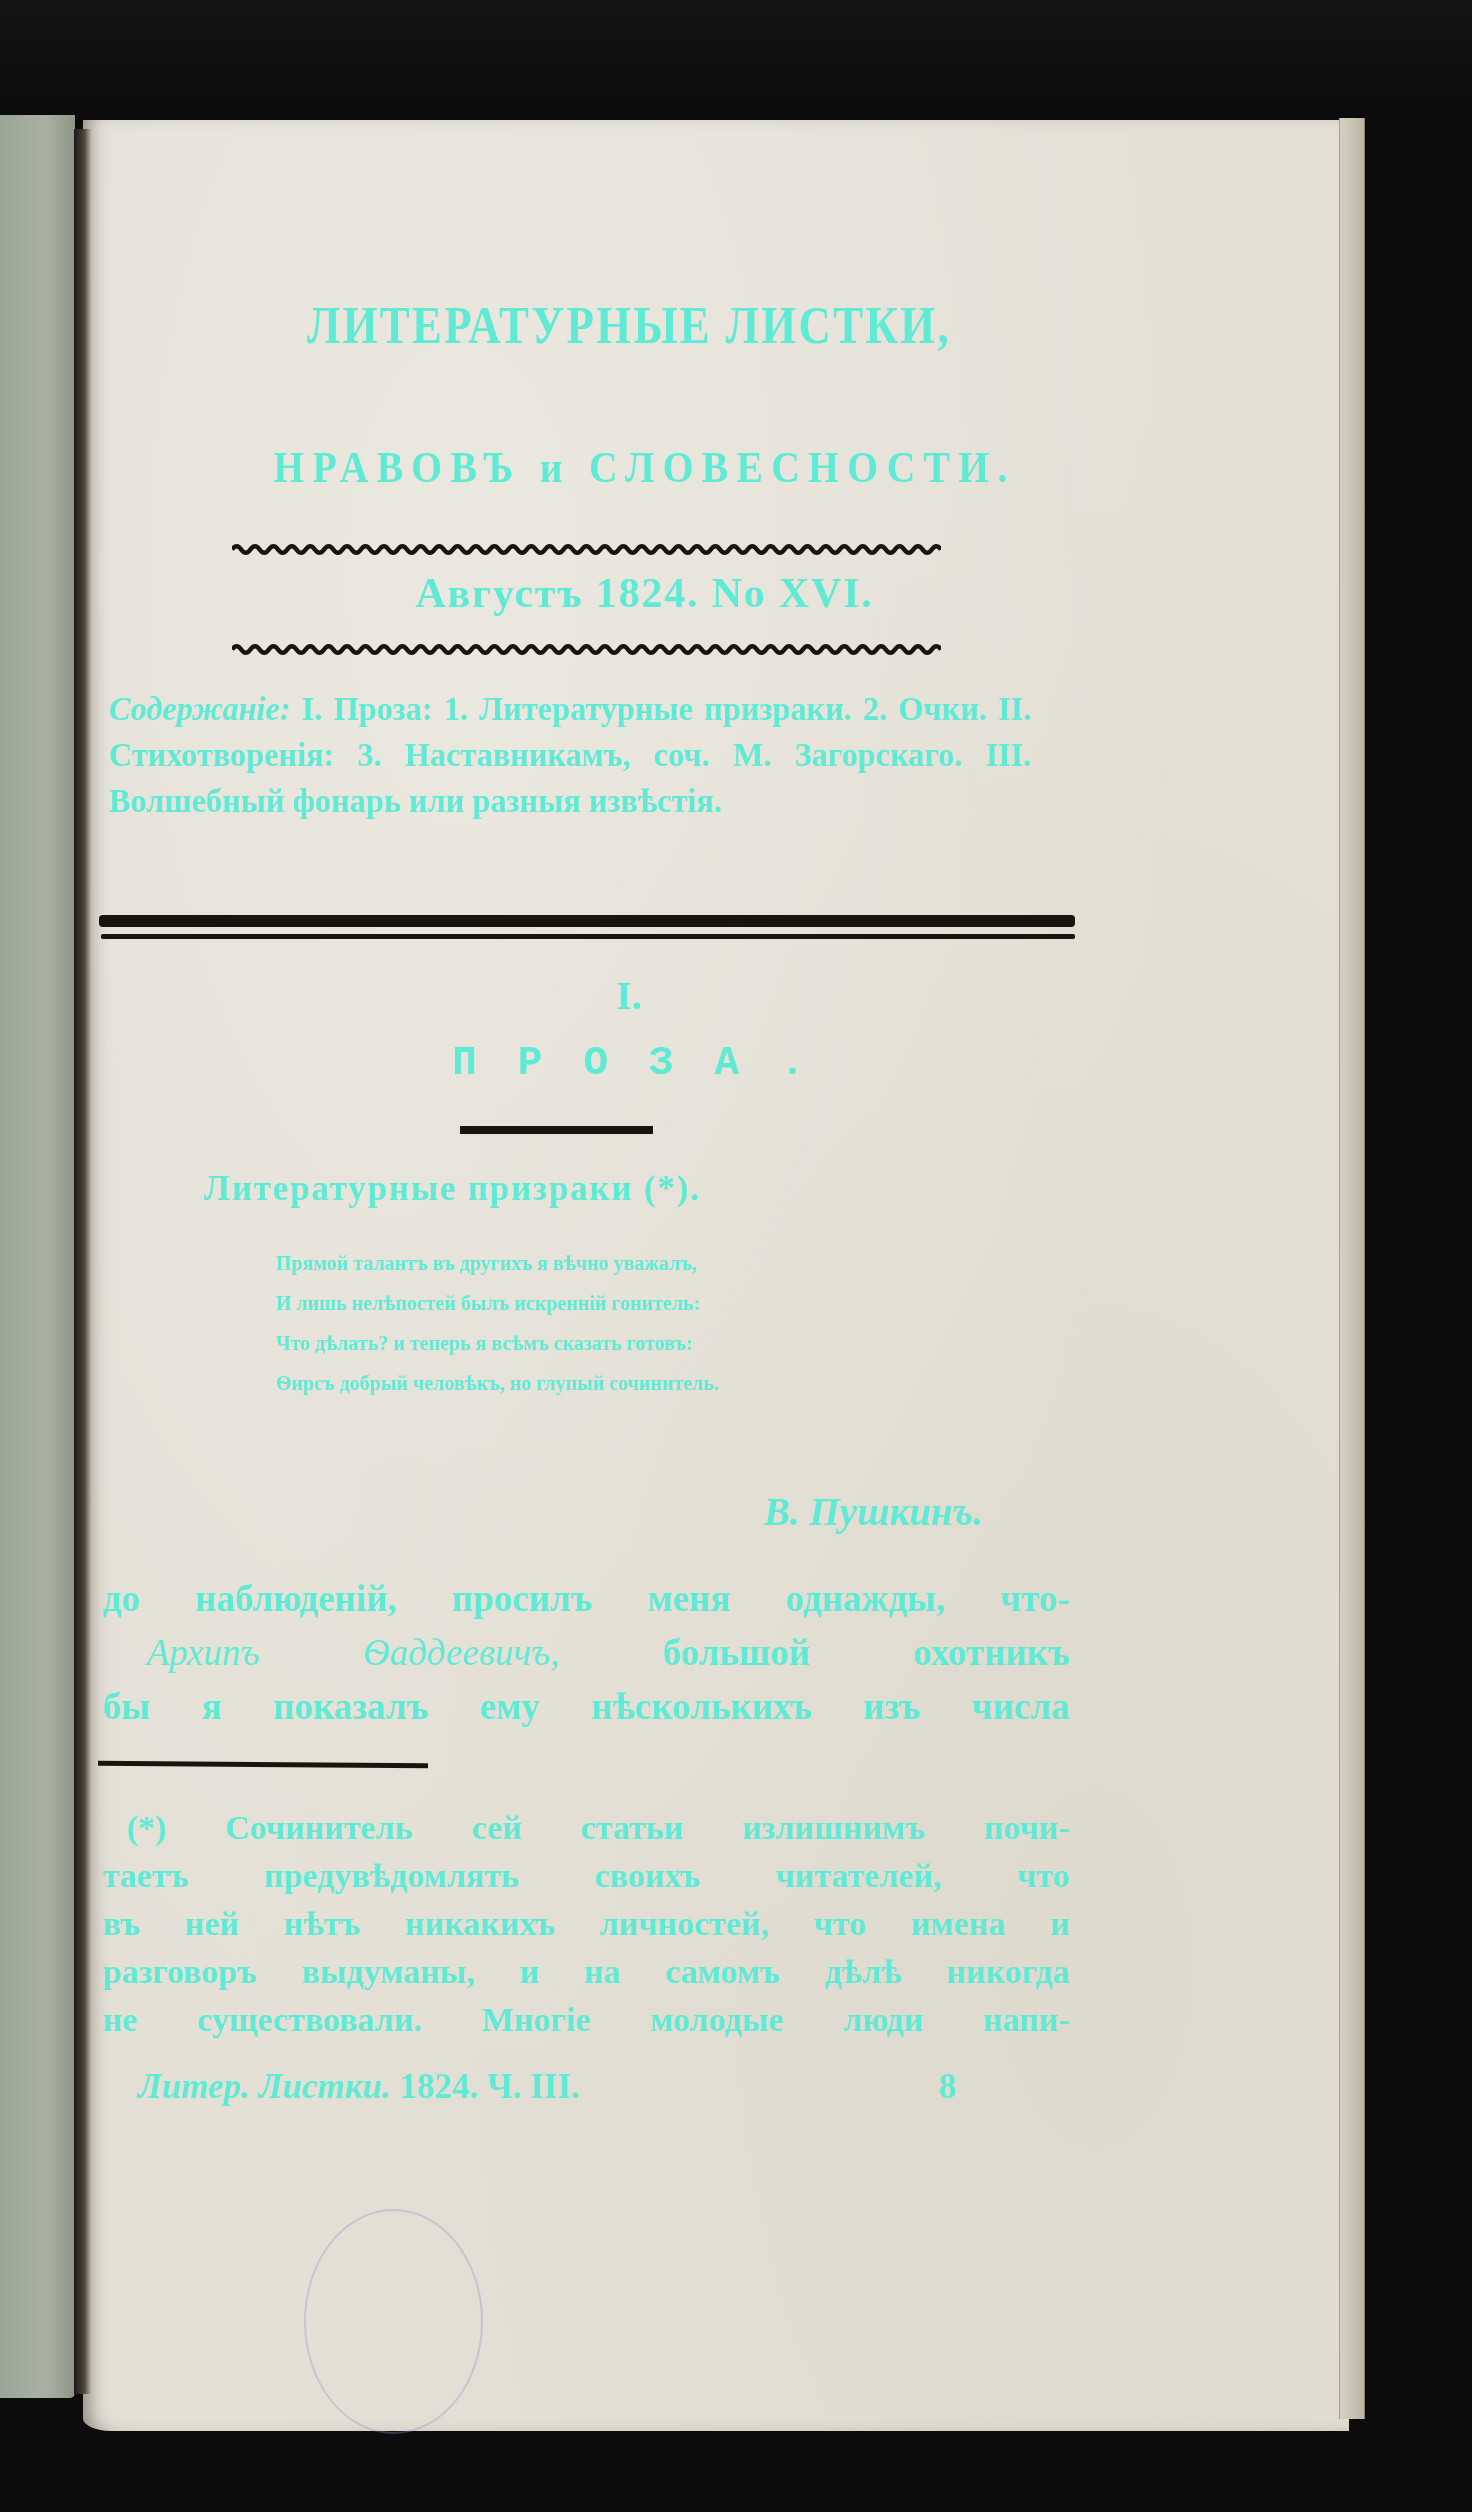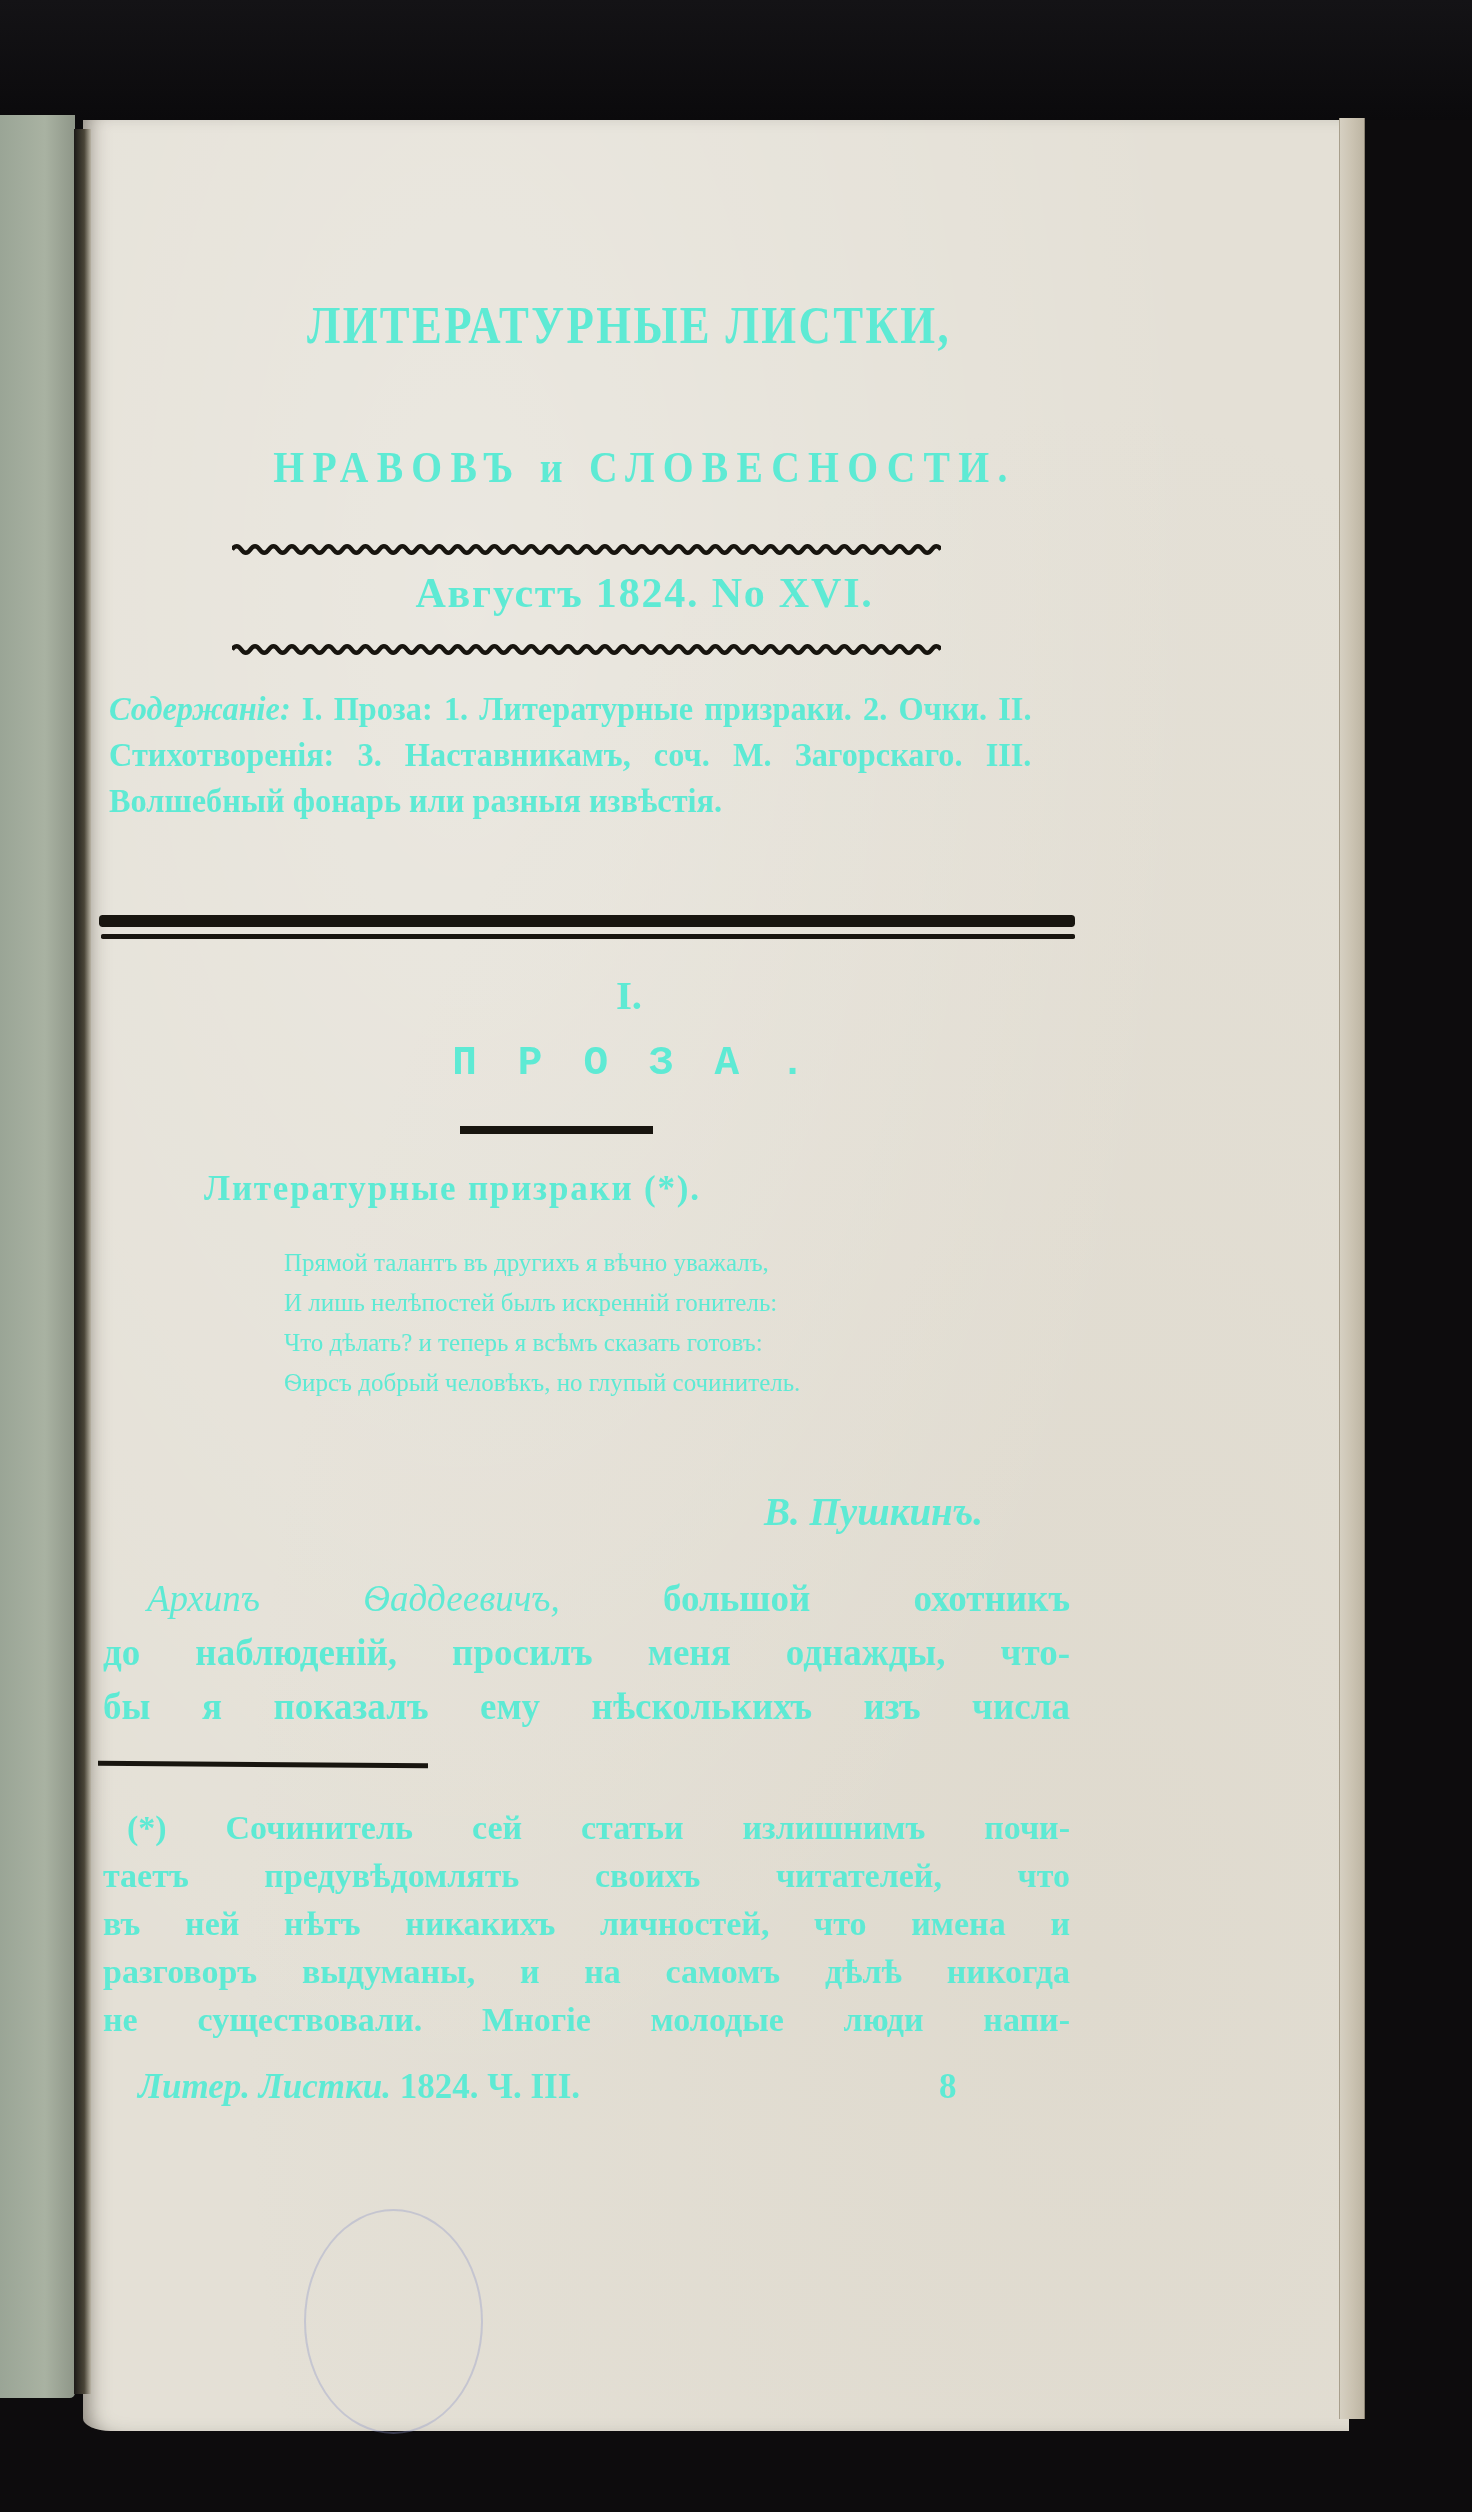--- a/index.html
+++ b/index.html
@@ -170,24 +170,23 @@
       font-weight: bold;
       font-size: 35px;
       letter-spacing: 1.8px;
       white-space: nowrap;
     }
     .epigraph {
       position: absolute;
       left: 276px; top: 1243px;
       width: 792px;
       font-family: "Liberation Serif", serif;
-      font-weight: normal;
-      font-size: 25px;
+      font-weight: bold;
+      font-size: 20px;
       line-height: 40px;
-      margin-left: 8px;
     }
     .epigraph-line { white-space: nowrap; }
     .epigraph-author {
       position: absolute;
       left: 764px; top: 1489px;
       font-family: "Liberation Serif", serif;
       font-style: italic;
       font-weight: bold;
       font-size: 39px;
       white-space: nowrap;
@@ -277,22 +276,22 @@
 
     <div class="epigraph">
       <div class="epigraph-line">Прямой талантъ въ другихъ я вѣчно уважалъ,</div>
       <div class="epigraph-line">И лишь нелѣпостей былъ искренній гонитель:</div>
       <div class="epigraph-line">Что дѣлать? и теперь я всѣмъ сказать готовъ:</div>
       <div class="epigraph-line">Ѳирсъ добрый человѣкъ, но глупый сочинитель.</div>
     </div>
     <div class="epigraph-author">В. Пушкинъ.</div>
 
     <div class="body-text">
+      <span class="body-line">до наблюденій, просилъ меня однажды, что-</span>
       <span class="body-line indent"><span class="ital">Архипъ Ѳаддеевичъ,</span> <span>большой охотникъ</span></span>
-      <span class="body-line">до наблюденій, просилъ меня однажды, что-</span>
       <span class="body-line">бы я показалъ ему нѣсколькихъ изъ числа</span>
     </div>
 
     <div class="footnote-rule"></div>
 
     <div class="footnote">
       <span class="fn-line first">(*) Сочинитель сей статьи излишнимъ почи-</span>
       <span class="fn-line">таетъ предувѣдомлять своихъ читателей, что</span>
       <span class="fn-line">въ ней нѣтъ никакихъ личностей, что имена и</span>
       <span class="fn-line">разговоръ выдуманы, и на самомъ дѣлѣ никогда</span>

